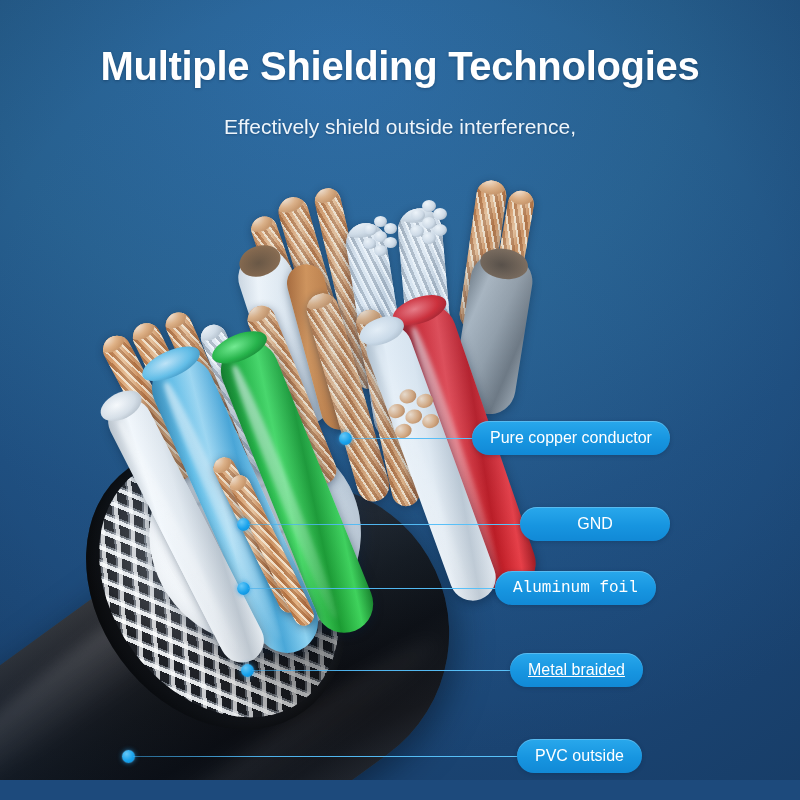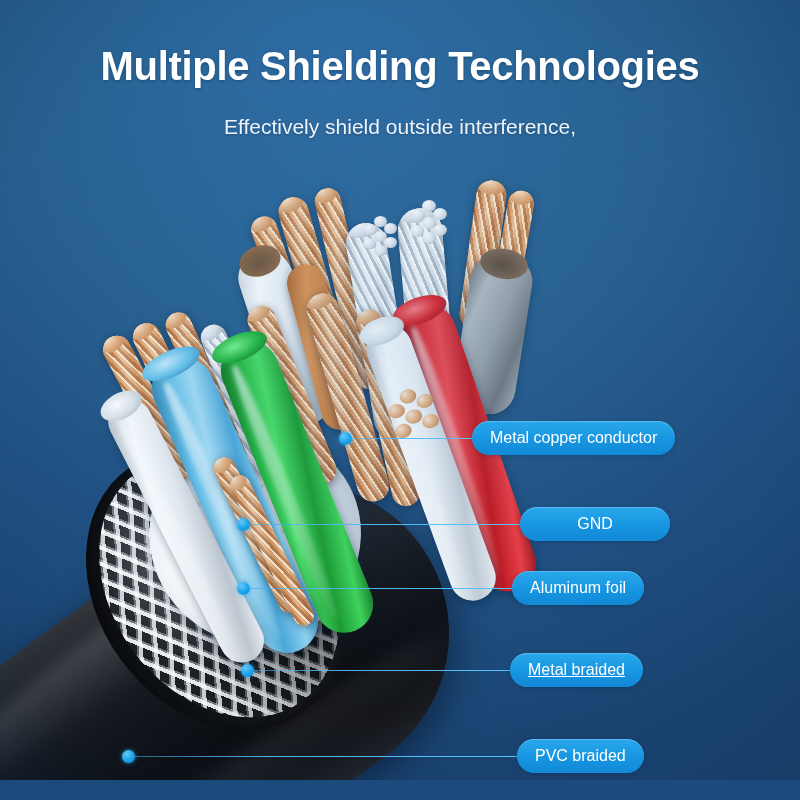--- a/index.html
+++ b/index.html
@@ -449,40 +449,40 @@
   <div id="vignette"></div>
 
   <h1 id="title">Multiple Shielding Technologies</h1>
   <div id="subtitle">
     <span>Effectively shield outside interference,</span>
   </div>
 
   <div class="callout">
     <div class="anchor" style="left:339px;top:432px;"></div>
     <div class="leader" style="left:350px;top:438px;width:124px;"></div>
-    <div class="pill" style="left:472px;top:421px;">Metal copper conductor</div>
+    <div class="pill" style="left:472px;top:421px;">Pure copper conductor</div>
   </div>
 
   <div class="callout">
     <div class="anchor" style="left:237px;top:518px;"></div>
     <div class="leader" style="left:248px;top:524px;width:274px;"></div>
     <div class="pill" style="left:520px;top:507px;width:150px;">GND</div>
   </div>
 
   <div class="callout">
     <div class="anchor" style="left:237px;top:582px;"></div>
     <div class="leader" style="left:248px;top:588px;width:266px;"></div>
-    <div class="pill" style="left:512px;top:571px;">Aluminum foil</div>
+    <div class="pill" style="left:495px;top:571px;font-family:Liberation Mono, monospace;">Aluminum foil</div>
   </div>
 
   <div class="callout">
     <div class="anchor" style="left:241px;top:664px;"></div>
     <div class="leader" style="left:252px;top:670px;width:260px;"></div>
     <div class="pill" style="left:510px;top:653px;text-decoration:underline;">Metal braided</div>
   </div>
 
   <div class="callout">
     <div class="anchor" style="left:122px;top:750px;"></div>
     <div class="leader" style="left:133px;top:756px;width:386px;"></div>
-    <div class="pill" style="left:517px;top:739px;">PVC braided</div>
+    <div class="pill" style="left:517px;top:739px;">PVC outside</div>
   </div>
 
 </div>
 
 </body></html>

